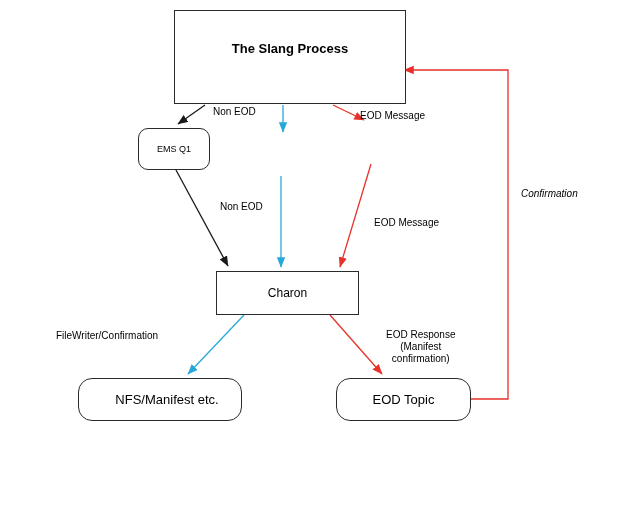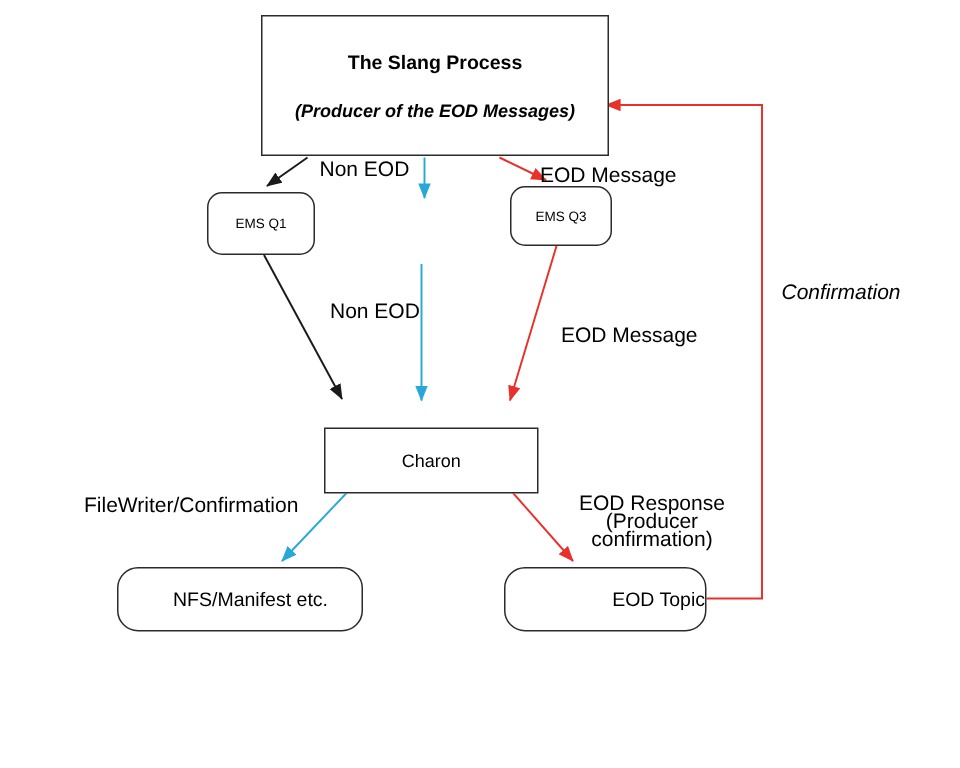--- a/index.html
+++ b/index.html
@@ -33,21 +33,21 @@
   }
   .rounded {
     border-radius: 10px;
   }
   .rounded-lg {
     border-radius: 14px;
   }
   .label {
     position: absolute;
     color: #000000;
-    font-size: 14px;
+    font-size: 10px;
     line-height: 12px;
     white-space: pre;
     text-align: center;
   }
   svg.edges {
     position: absolute;
     left: 0;
     top: 0;
     width: 640px;
     height: 512px;
@@ -57,23 +57,23 @@
   
   #slang-process {
     left: 174px; top: 10px; width: 232px; height: 94px;
     font-size: 13px;
   }
   #slang-process .title { font-weight: bold; padding-bottom: 18px; }
   #slang-process .sub { font-style: italic; font-weight: bold; font-size: 12px; }
   #ems-q1 { left: 138px; top: 128px; width: 72px; height: 42px; font-size: 9px; }
   #ems-q2 { left: 249px; top: 136px; width: 68px; height: 40px; font-size: 9px; }
   #ems-q3 { left: 340px; top: 124px; width: 68px; height: 40px; font-size: 9px; }
-  #charon { left: 216px; top: 271px; width: 143px; height: 44px; font-size: 12px; margin-top: 14px; }
+  #charon { left: 216px; top: 271px; width: 143px; height: 44px; font-size: 12px; }
   #nfs-manifest { left: 78px; top: 378px; width: 164px; height: 43px; font-size: 13px; padding-left: 14px; }
-  #eod-topic { left: 336px; top: 378px; width: 135px; height: 43px; font-size: 13px; text-align: right; }
+  #eod-topic { left: 336px; top: 378px; width: 135px; height: 43px; font-size: 13px; }
 </style>
 </head>
 <body>
 
 <div id="canvas">
 
   <svg class="edges">
     <defs>
       <marker id="arrow-black" markerWidth="9" markerHeight="9" refX="7.5" refY="3.2" orient="auto">
         <path d="M0,0 L8,3.2 L0,6.4 z" fill="#1a1a1a"></path>
@@ -100,47 +100,43 @@
 
     <path d="M244,315 L188,374" stroke="#28a8d8" stroke-width="1.3" fill="none" marker-end="url(#arrow-blue)"></path>
 
     <path d="M330,315 L382,374" stroke="#e8312a" stroke-width="1.3" fill="none" marker-end="url(#arrow-red)"></path>
 
     <path d="M471,399 L508,399 L508,70 L404,70" stroke="#e8312a" stroke-width="1.3" fill="none" marker-end="url(#arrow-red)"></path>
   </svg>
 
   <div class="node" id="slang-process">
     <span class="line title">The Slang Process</span>
-    <span class="line sub">(Producer of the EOD Messages)</span>
   </div>
 
   <div class="node rounded" id="ems-q1">
     <span class="line">EMS Q1</span>
   </div>
 
 
-  <div class="node rounded" id="ems-q3">
-    <span class="line">EMS  Q3</span>
-  </div>
 
   <div class="node" id="charon">
     <span class="line">Charon</span>
   </div>
 
   <div class="node rounded-lg" id="nfs-manifest">
     <span class="line">NFS/Manifest etc.</span>
   </div>
 
   <div class="node rounded-lg" id="eod-topic">
     <span class="line">EOD Topic</span>
   </div>
 
   <div class="label" style="left:213px; top:106px;">Non EOD</div>
   <div class="label" style="left:360px; top:110px;">EOD Message</div>
   <div class="label" style="left:220px; top:201px;">Non EOD</div>
   <div class="label" style="left:374px; top:217px;">EOD Message</div>
   <div class="label" style="left:56px; top:330px;">FileWriter/Confirmation</div>
   <div class="label" style="left:386px; top:329px;">EOD Response
-(Producer
+(Manifest
 confirmation)</div>
   <div class="label" style="left:521px; top:188px;font-style:italic;">Confirmation</div>
 
 </div>
 
 </body></html>

